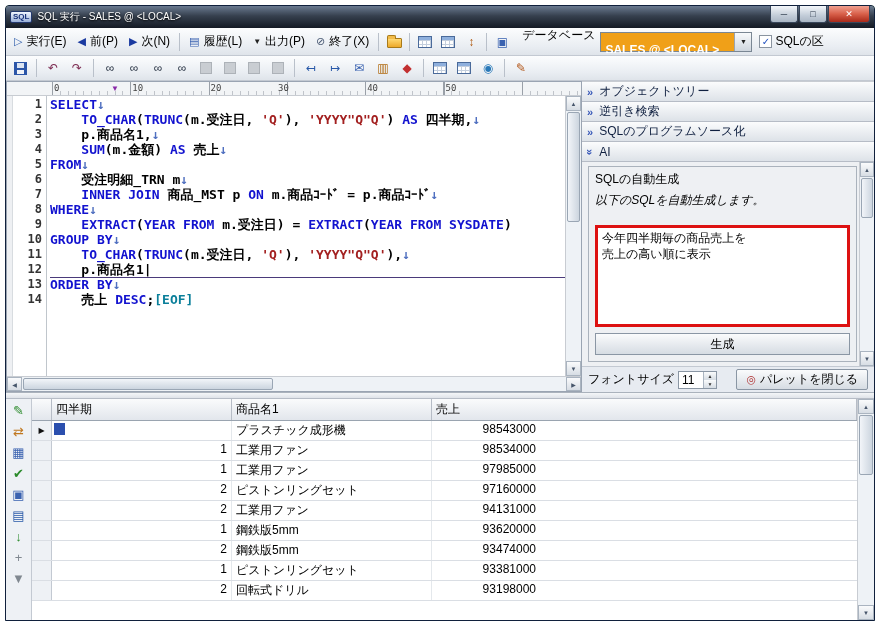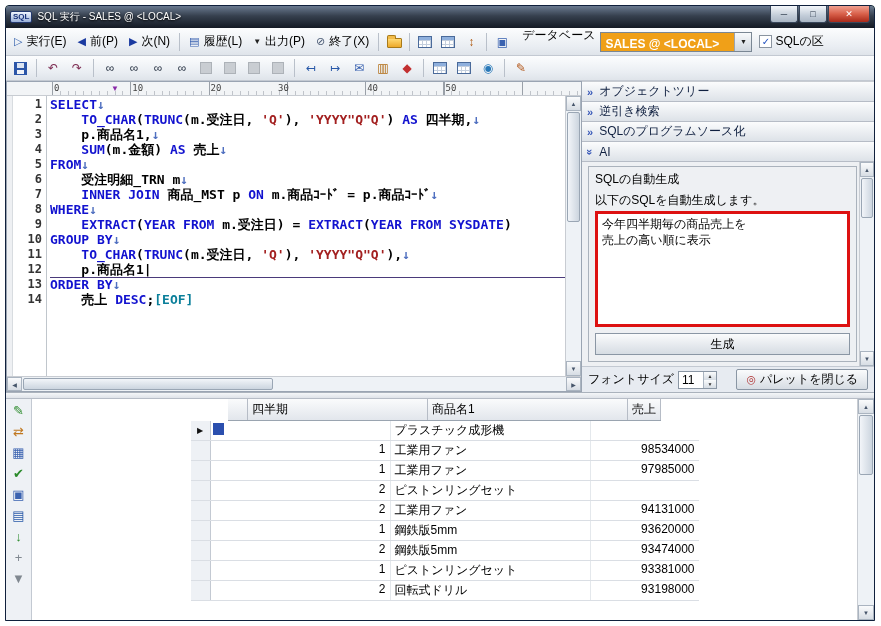--- a/index.html
+++ b/index.html
@@ -16,21 +16,21 @@
 
 .toolbar{display:flex;align-items:center;padding:0 3px;background:linear-gradient(#fcfdfe,#e9edf2 70%,#dfe4ea);border-bottom:1px solid #c3c9d2;}
 .tb1{flex:0 0 28px;gap:1px;overflow:hidden;white-space:nowrap;}
 .tb2{flex:0 0 25px;gap:2px;}
 .tb-btn{display:flex;align-items:center;gap:4px;padding:3px 5px;border-radius:2px;white-space:nowrap;cursor:default;}
 .gi{font-size:11px;line-height:1;}
 .tb-sep{width:1px;height:18px;background:#b9c0ca;margin:0 3px;flex:0 0 1px;}
 .icon-btn{width:22px;height:21px;display:flex;align-items:center;justify-content:center;border-radius:2px;flex:0 0 auto;}
 .db-label{margin:0 4px 12px 8px;}
 .db-combo{display:flex;width:152px;height:20px;border:1px solid #7a8794;background:#f0a018;flex:0 0 auto;}
-.db-val{flex:1;color:#fff;font-weight:bold;padding:4px 4px;overflow:hidden;white-space:nowrap;}
+.db-val{flex:1;color:#fff;font-weight:bold;padding:10px 4px;overflow:hidden;white-space:nowrap;}
 .db-arrow{width:17px;background:linear-gradient(#f8fafc,#cfd6de);border-left:1px solid #9aa4b0;font-size:7px;color:#222;display:flex;align-items:center;justify-content:center;}
 .checkbox-wrap{display:flex;align-items:center;gap:3px;margin-left:6px;white-space:nowrap;flex:0 0 auto;}
 .checkbox{width:13px;height:13px;background:#fff;border:1px solid #8a94a0;font-size:10px;color:#2050c0;display:flex;align-items:center;justify-content:center;font-weight:bold;}
 
 .ic-glyph{font-size:12px;line-height:1;}
 .ic-floppy{width:13px;height:13px;background:#2b55a8;position:relative;display:inline-block;}
 .ic-floppy::before{content:"";position:absolute;left:3px;top:1px;right:3px;height:5px;background:#dbe4f2;}
 .ic-floppy::after{content:"";position:absolute;left:3px;bottom:1px;right:3px;height:4px;background:#f0f3f8;}
 .ic-grid{width:14px;height:12px;display:inline-block;border:1px solid #4a6a9a;background-color:#fff;background-image:linear-gradient(#8fb0dd 0 3px,rgba(0,0,0,0) 3px),repeating-linear-gradient(90deg,rgba(0,0,0,0) 0 3px,#c3cedd 3px 4px),repeating-linear-gradient(rgba(0,0,0,0) 0 3px,#c3cedd 3px 4px);}
 .ic-block{width:12px;height:12px;display:inline-block;background:#c9cdd2;border:1px solid #adb2b8;}
@@ -67,40 +67,40 @@
 .hthumb{margin:1px;width:250px;flex:0 0 auto;background:linear-gradient(#f2f5f9,#ccd5df);border:1px solid #9aa6b4;border-radius:2px;}
 
 .right-panel{flex:0 0 292px;display:flex;flex-direction:column;background:#eef0f3;border-top:1px solid #c8ccd2;}
 .rp-header{flex:0 0 20px;display:flex;align-items:center;gap:6px;padding:0 5px;background:linear-gradient(#fbfcfd,#dde2e8);border-bottom:1px solid #b6bcc6;color:#102040;}
 .rp-chev{color:#3858b8;font-weight:bold;font-size:11px;display:inline-block;}
 .rp-chev.rot{transform:rotate(90deg);}
 .ai-body{flex:1;display:flex;min-height:0;background:#eef0f3;}
 .ai-content{flex:1;padding:4px 2px 4px 6px;display:flex;flex-direction:column;min-width:0;}
 .ai-group{flex:1;border:1px solid #aab2bc;padding:4px 6px 6px;display:flex;flex-direction:column;background:#eef0f3;min-height:0;}
 .ai-title{margin-bottom:4px;}
-.ai-desc{margin-bottom:2px;}
+.ai-desc{margin-bottom:16px;font-style:italic;}
 .ai-prompt{flex:1;background:#fff;border:3px solid #dd1111;padding:2px 4px;line-height:16px;white-space:pre-line;overflow:hidden;}
 .ai-generate{flex:0 0 22px;margin-top:6px;background:linear-gradient(#fafbfc,#d6dce3);border:1px solid #8a96a4;display:flex;align-items:center;justify-content:center;}
 .ai-scroll{flex:0 0 15px;}
 .rp-footer{flex:0 0 26px;display:flex;align-items:center;gap:4px;padding:0 6px;background:#e7ebf1;border-top:1px solid #c3c9d2;white-space:nowrap;}
 .spin{display:flex;border:1px solid #8a96a4;background:#fff;height:18px;}
 .spin-val{width:24px;padding:1px 3px;}
 .spin-btns{width:13px;display:flex;flex-direction:column;border-left:1px solid #aab4c0;}
 .spin-btn{flex:1;font-size:5px;display:flex;align-items:center;justify-content:center;background:linear-gradient(#fafbfc,#d6dce3);color:#333;}
 .close-palette{margin-left:auto;height:21px;display:flex;align-items:center;gap:4px;padding:0 9px;background:linear-gradient(#fafbfc,#d6dce3);border:1px solid #8a96a4;border-radius:2px;}
 .palette-icon{color:#b03030;font-size:11px;}
 
 .splitter{flex:0 0 6px;background:linear-gradient(#f4f6f8,#dfe3e9);border-bottom:1px solid #b6bcc6;}
 .results{flex:1;display:flex;flex-direction:column;min-height:0;background:#fff;}
 .results-tabs{flex:0 0 20px;background:#e7ebf1;display:flex;align-items:flex-end;padding:2px 0 0 3px;border-bottom:1px solid #aab2bc;}
 .tab{height:18px;padding:1px 12px;background:linear-gradient(#fdfdfe,#eef1f4);border:1px solid #98a2ae;border-bottom:none;border-radius:2px 2px 0 0;}
 .results-body{flex:1;display:flex;min-height:0;}
 .left-toolbar{flex:0 0 26px;background:#eef1f5;border-right:1px solid #c3c9d2;display:flex;flex-direction:column;align-items:center;padding-top:2px;gap:2px;}
 .lt-btn{width:22px;height:19px;display:flex;align-items:center;justify-content:center;font-size:13px;line-height:1;}
-.grid-area{flex:1;display:flex;flex-direction:column;min-width:0;overflow:hidden;align-items:center;}
+.grid-area{flex:1;display:flex;flex-direction:column;min-width:0;overflow:hidden;}
 .grid-header{flex:0 0 18px;display:flex;background:linear-gradient(#fafbfc,#e2e6ec);border-bottom:1px solid #9aa4b0;}
 .gh-cell{border-right:1px solid #b6bcc6;padding:2px 4px;overflow:hidden;white-space:nowrap;}
 .col-sel{flex:0 0 20px;}
 .col-q{flex:0 0 180px;}
 .col-p{flex:0 0 200px;}
 .col-s{flex:1;}
 .grid-rows{flex:1;display:flex;flex-direction:column;min-height:0;}
 .grid-row{flex:0 0 17px;display:flex;border-bottom:1px solid #dadee4;}
 .gr-sel{flex:0 0 20px;background:#eef1f5;border-right:1px solid #c3c9d2;display:flex;align-items:center;justify-content:center;font-size:8px;color:#111;}
 .gr-q{flex:0 0 180px;border-right:1px solid #e4e8ec;text-align:right;padding:1px 4px;position:relative;overflow:hidden;}
@@ -388,37 +388,39 @@
           <div class="gh-cell col-p">商品名1</div>
           <div class="gh-cell col-s">売上</div>
         </div>
         <div class="grid-rows">
             <div class="grid-row">
               <div class="gr-sel">▶</div>
               <div class="gr-q">
                 <span class="sel-block"></span>
               </div>
               <div class="gr-p">プラスチック成形機</div>
+              <div class="gr-s"><span class="num">98543000</span></div>
             </div>
             <div class="grid-row">
               <div class="gr-sel"></div>
               <div class="gr-q">1</div>
               <div class="gr-p">工業用ファン</div>
               <div class="gr-s"><span class="num">98534000</span></div>
             </div>
             <div class="grid-row">
               <div class="gr-sel"></div>
               <div class="gr-q">1</div>
               <div class="gr-p">工業用ファン</div>
               <div class="gr-s"><span class="num">97985000</span></div>
             </div>
             <div class="grid-row">
               <div class="gr-sel"></div>
               <div class="gr-q">2</div>
               <div class="gr-p">ピストンリングセット</div>
+              <div class="gr-s"><span class="num">97160000</span></div>
             </div>
             <div class="grid-row">
               <div class="gr-sel"></div>
               <div class="gr-q">2</div>
               <div class="gr-p">工業用ファン</div>
               <div class="gr-s"><span class="num">94131000</span></div>
             </div>
             <div class="grid-row">
               <div class="gr-sel"></div>
               <div class="gr-q">1</div>

